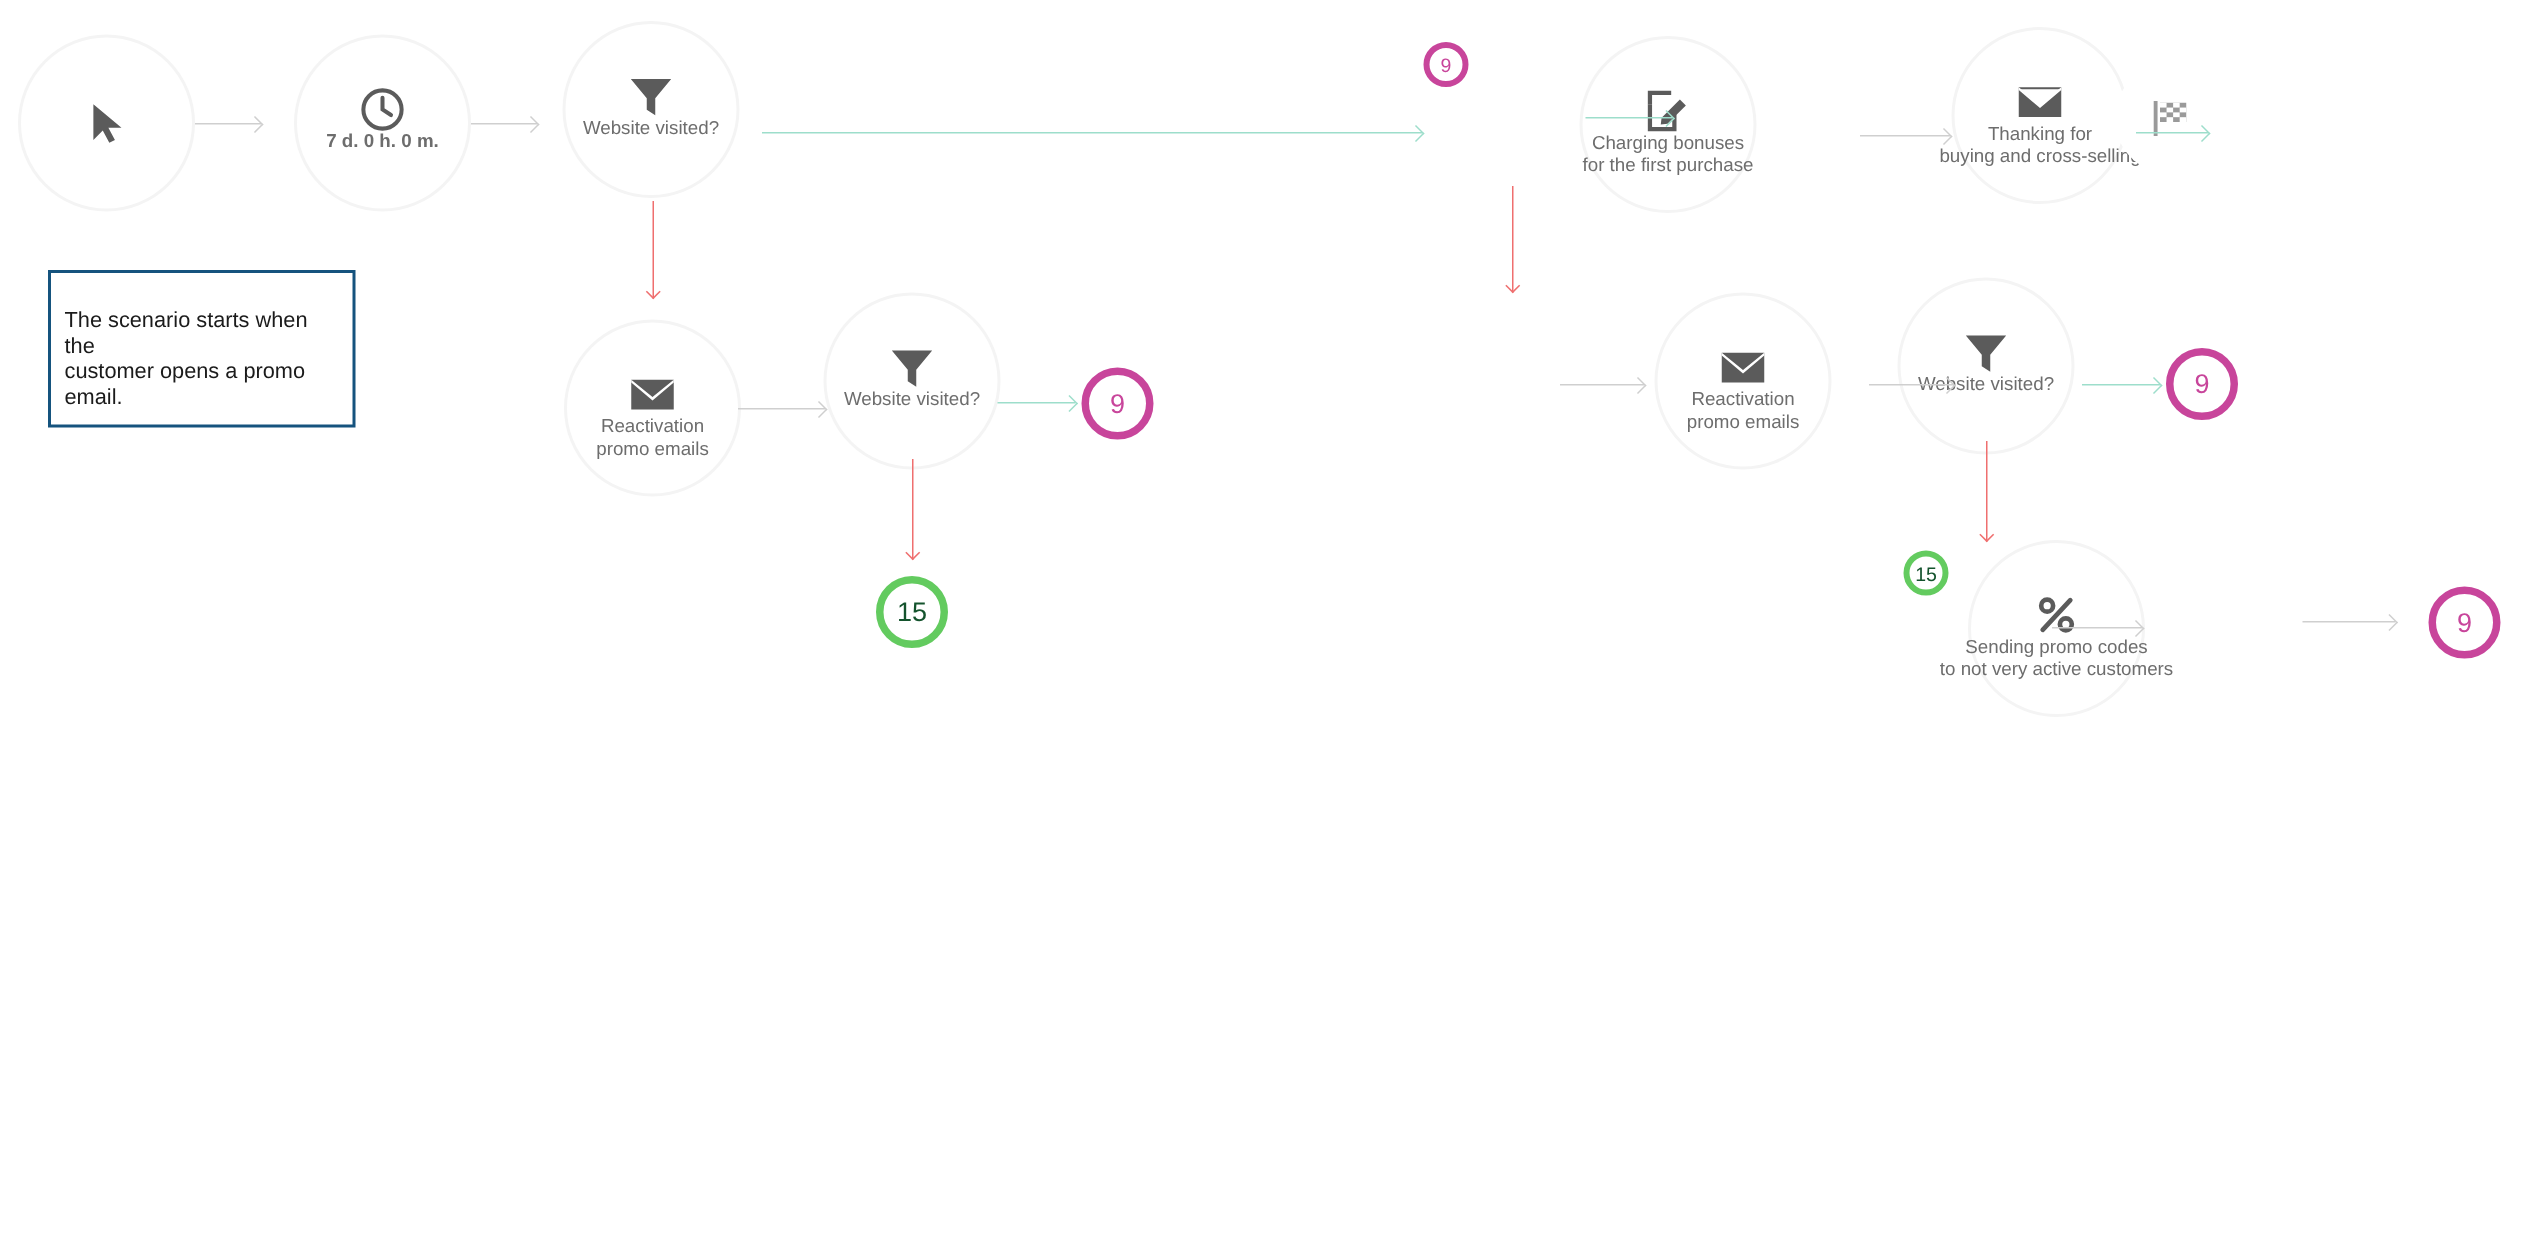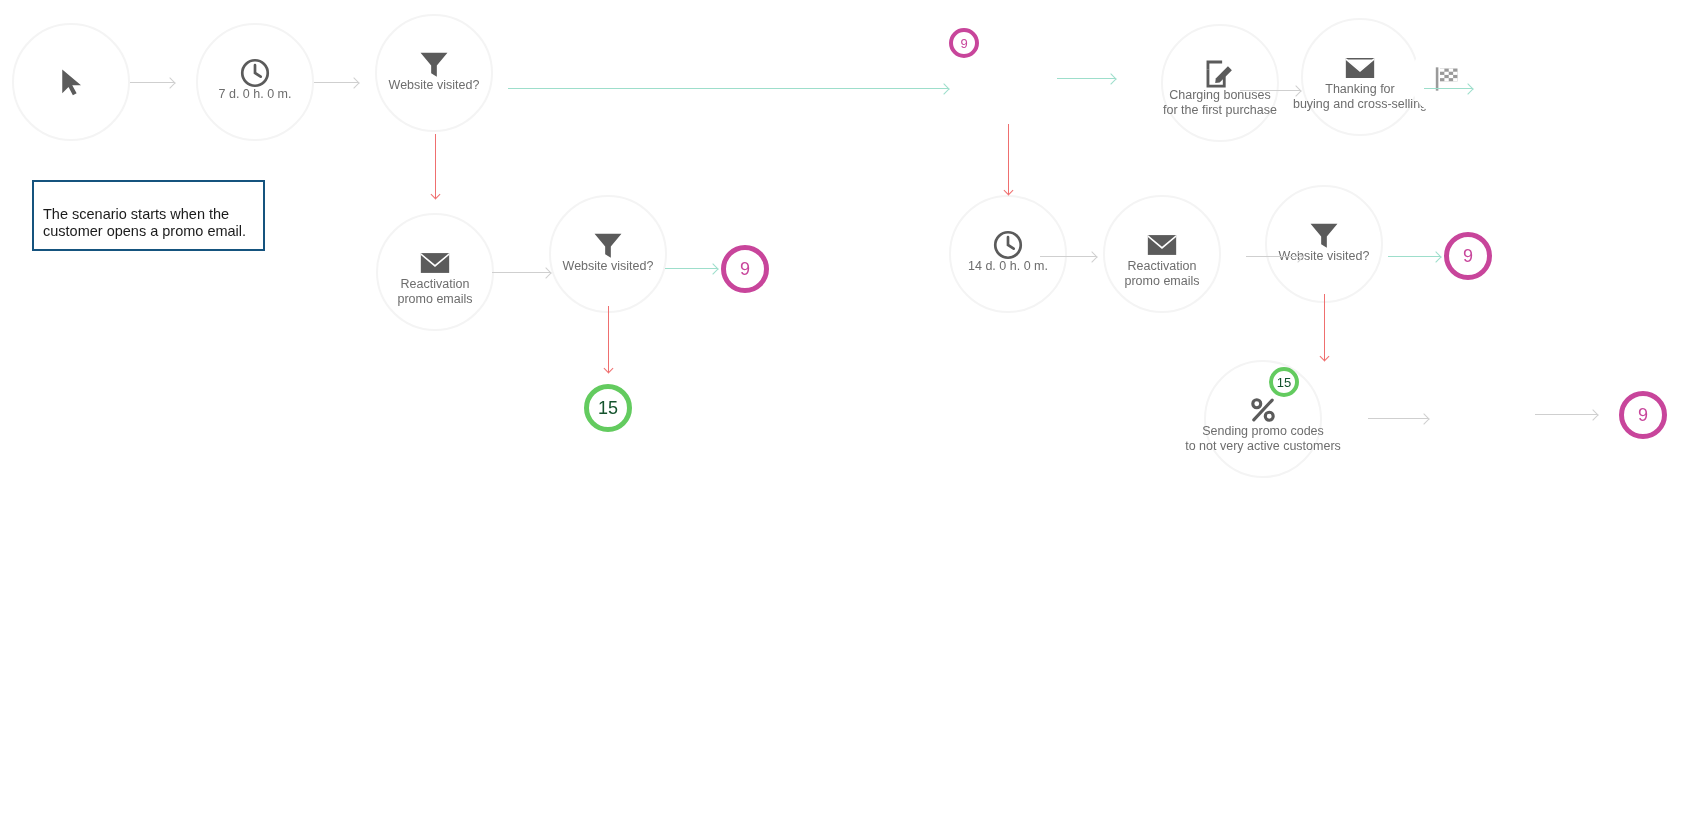--- a/index.html
+++ b/index.html
@@ -166,41 +166,41 @@
   <div class="vconn" style="left:1324px; top:294px; height:66px;"></div>
 
   <div class="node start no-label" style="left:12px; top:23px;">
     <span class="ico">
       <svg viewBox="0 0 24 24">
           <path d="M5 2 L5 21 L10 16 L13.5 22.5 L16.5 21 L13 14.5 L20 14.5 Z"></path>
         </svg>
     </span>
   </div>
 
-  <div class="node has-label" style="left:196px; top:23px;">
+  <div class="node has-label" style="left:196px; top:23px;font-weight:bold;">
     <span class="ico">
       <svg viewBox="0 0 24 24" fill="none" stroke="#5b5b5b" stroke-width="1.9">
         <circle cx="12" cy="12" r="9"></circle>
           <path d="M12 6.5 L12 12 L16 14.6" stroke-linecap="round"></path>
       </svg>
     </span>
     <span class="nlabel">7 d. 0 h. 0 m.</span>
   </div>
 
   <div class="node has-label" style="left:375px; top:14px;">
     <span class="ico">
       <svg viewBox="0 0 24 24">
           <path d="M2.5 4 L21.5 4 L14 13 L14 21 L10 18.5 L10 13 Z"></path>
         </svg>
     </span>
     <span class="nlabel">Website visited?</span>
   </div>
 
 
-  <div class="node has-label" style="left:1161px; top:24px;align-items:center;">
+  <div class="node has-label" style="left:1053px; top:24px;align-items:center;">
     <span class="ico">
       <svg viewBox="0 0 24 24" fill="none" stroke="#5b5b5b" stroke-width="2">
         <path d="M3.5 9 L3.5 20.5 L15 20.5 L15 13.5"></path>
         <path d="M3.5 9 L3.5 3.5 L13.5 3.5"></path>
         <path d="M9 15.2 L17.6 6.6 L20.4 9.4 L11.8 18 L8.6 18.4 Z" fill="#5b5b5b" stroke="none"></path>
       </svg>
     </span>
     <span class="nlabel">Charging bonuses
 for the first purchase</span>
   </div>
@@ -248,29 +248,20 @@
 
   <div class="node has-label" style="left:549px; top:195px;">
     <span class="ico">
       <svg viewBox="0 0 24 24">
           <path d="M2.5 4 L21.5 4 L14 13 L14 21 L10 18.5 L10 13 Z"></path>
         </svg>
     </span>
     <span class="nlabel">Website visited?</span>
   </div>
 
-  <div class="node has-label" style="left:949px; top:195px;">
-    <span class="ico">
-      <svg viewBox="0 0 24 24" fill="none" stroke="#5b5b5b" stroke-width="1.9">
-        <circle cx="12" cy="12" r="9"></circle>
-          <path d="M12 6.5 L12 12 L16 14.6" stroke-linecap="round"></path>
-      </svg>
-    </span>
-    <span class="nlabel">14 d. 0 h. 0 m.</span>
-  </div>
 
   <div class="node has-label" style="left:1103px; top:195px;">
     <span class="ico">
       <svg viewBox="0 0 24 24">
           <path d="M2 5 L22 5 L22 19 L2 19 Z"></path>
           <path d="M2 5 L12 13.2 L22 5 L22 6.4 L12 14.8 L2 6.4 Z" fill="#ffffff"></path>
         </svg>
     </span>
     <span class="nlabel">Reactivation
 promo emails</span>
@@ -278,21 +269,21 @@
 
   <div class="node has-label" style="left:1265px; top:185px;">
     <span class="ico">
       <svg viewBox="0 0 24 24">
           <path d="M2.5 4 L21.5 4 L14 13 L14 21 L10 18.5 L10 13 Z"></path>
         </svg>
     </span>
     <span class="nlabel">Website visited?</span>
   </div>
 
-  <div class="node has-label" style="left:1204px; top:360px;">
+  <div class="node has-label" style="left:1312px; top:360px;">
     <span class="ico">
       <svg viewBox="0 0 24 24" fill="none" stroke="#5b5b5b" stroke-width="2.2" stroke-linecap="round">
         <path d="M18.5 5 L5.5 19"></path>
           <circle cx="7.6" cy="7.6" r="2.8"></circle>
           <circle cx="16.4" cy="16.4" r="2.8"></circle>
       </svg>
     </span>
     <span class="nlabel" style="width:230px;">Sending promo codes
 to not very active customers</span>
   </div>
@@ -315,18 +306,18 @@
   </div>
 
   <div class="badge green small" style="left:1269px; top:367px;">
     <span>15</span>
   </div>
 
   <div class="badge pink big" style="left:1619px; top:391px;">
     <span>9</span>
   </div>
 
-  <div class="note" style="left:32px; top:180px; width:233px;">
+  <div class="note" style="left:32px; top:180px; width:205px;">
     <span>The scenario starts when the
 customer opens a promo email.</span>
   </div>
 
 </div>
 
 </body></html>

